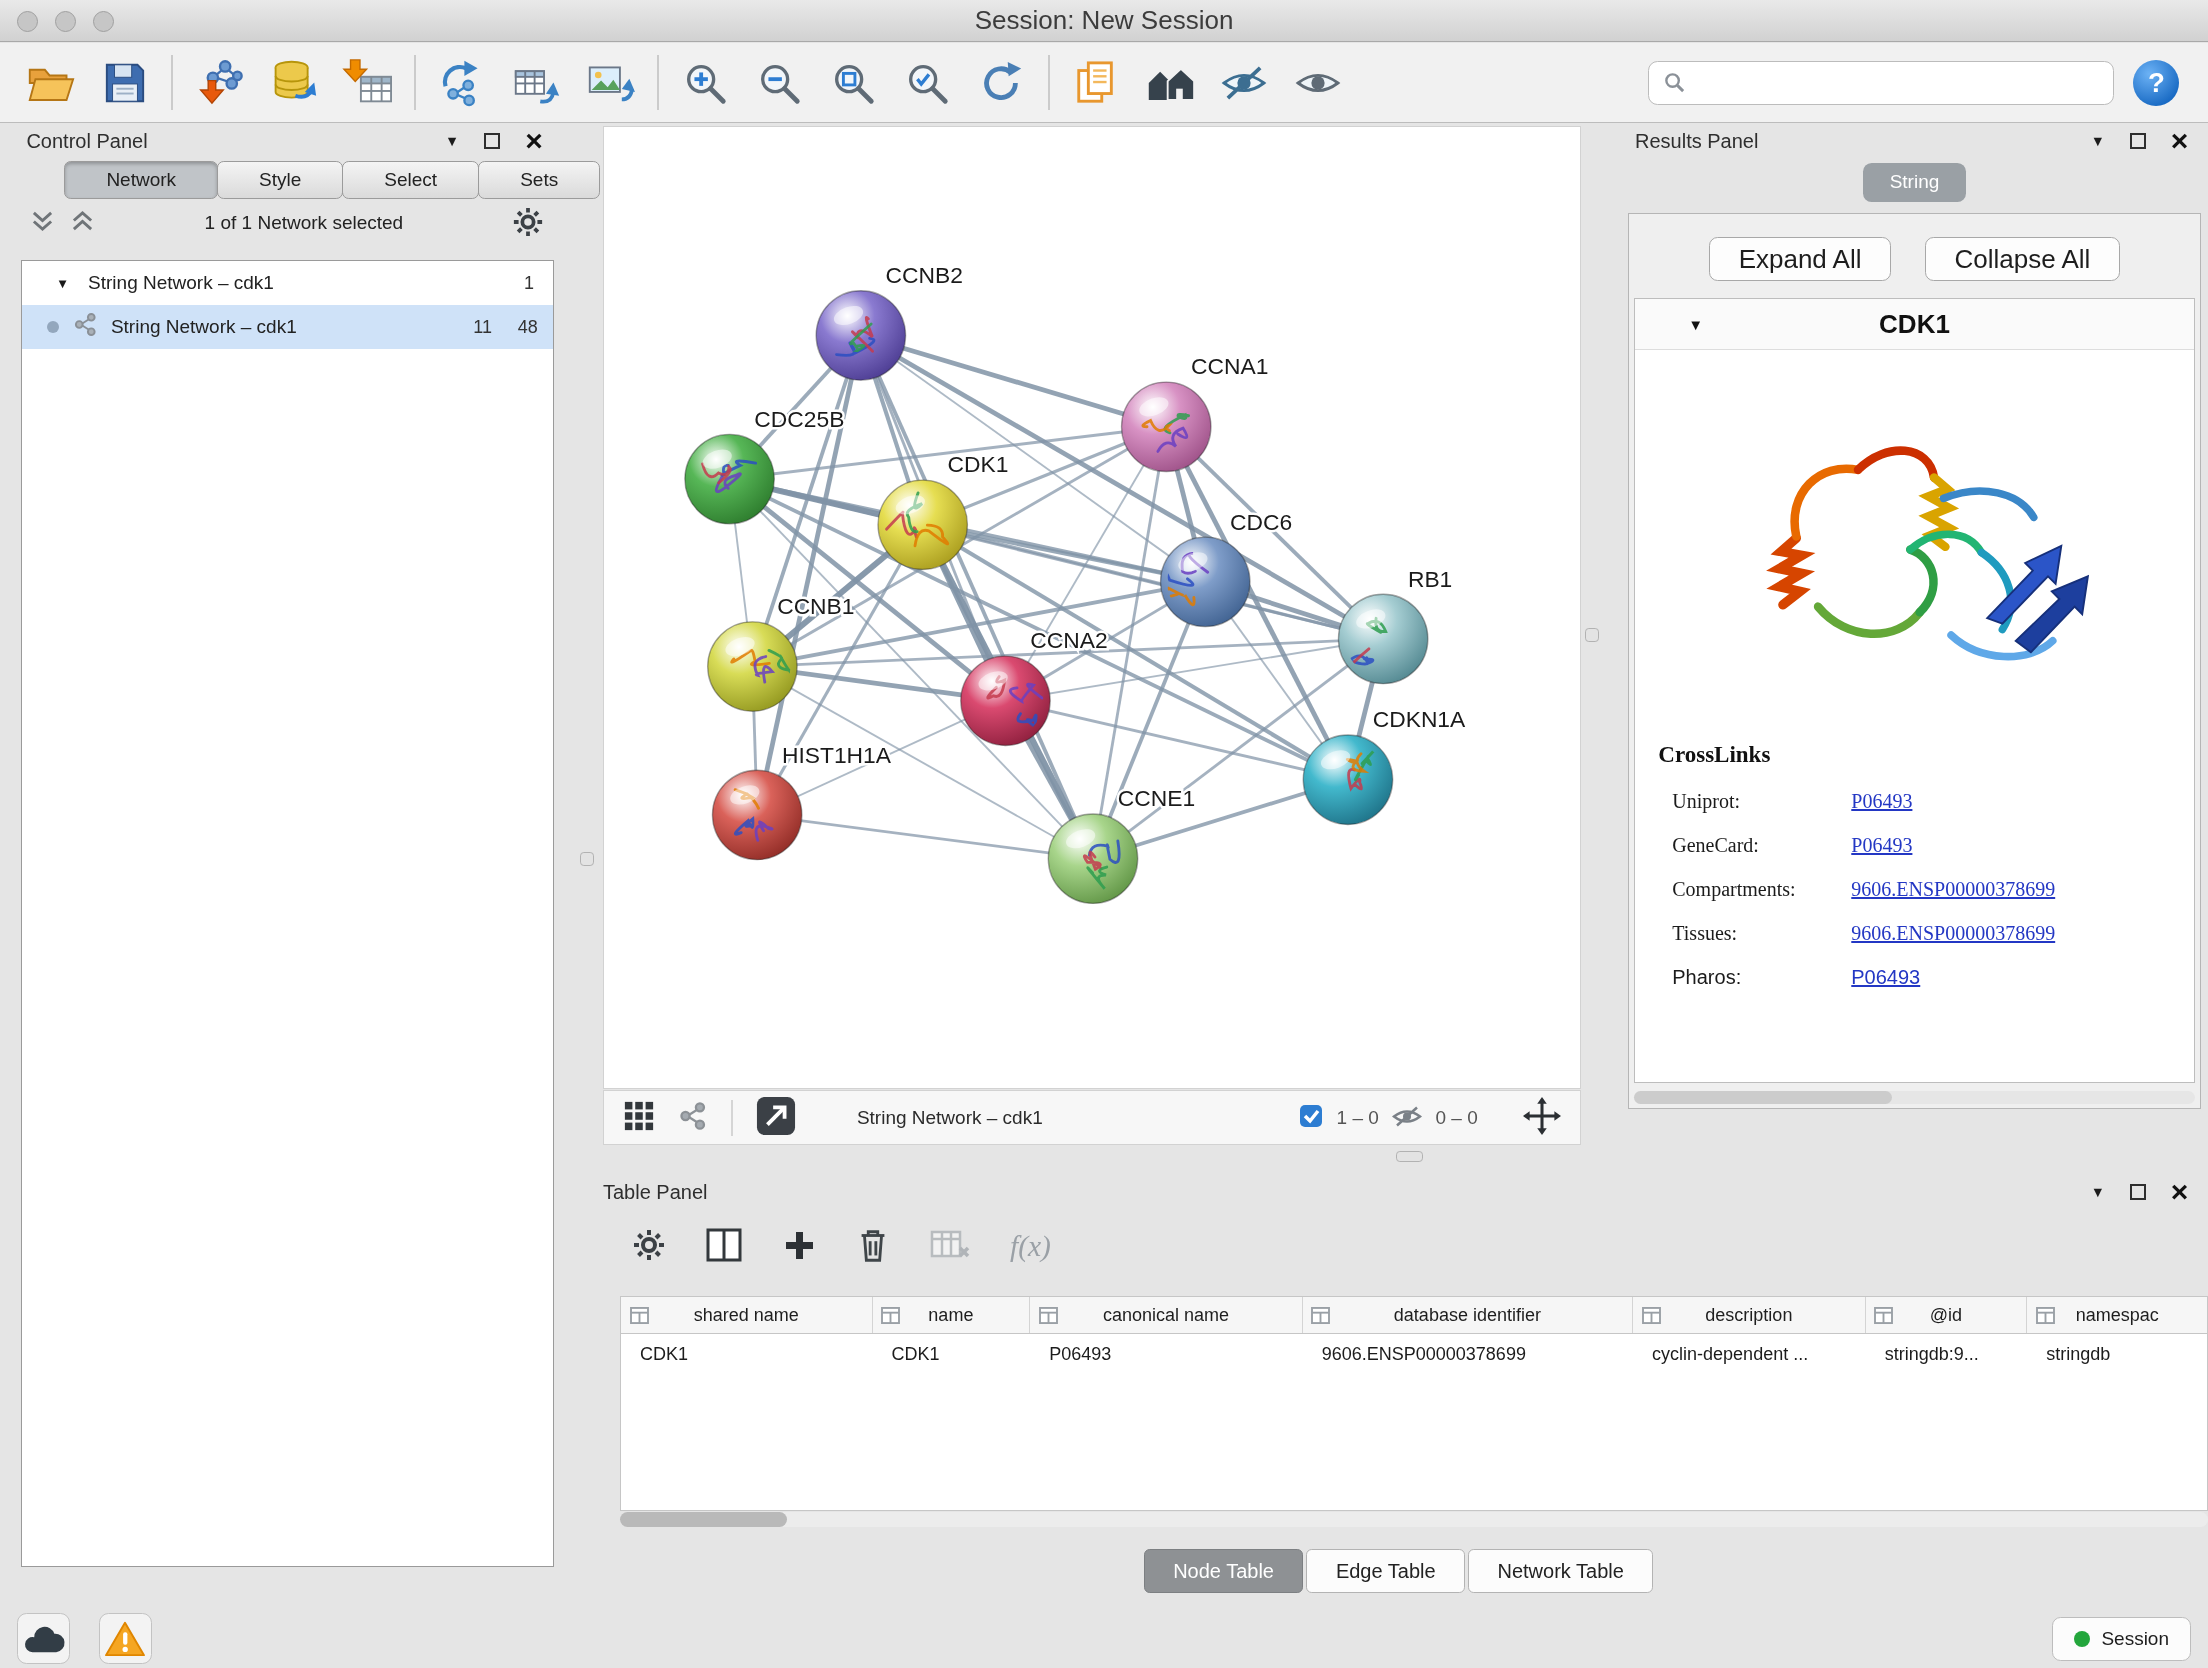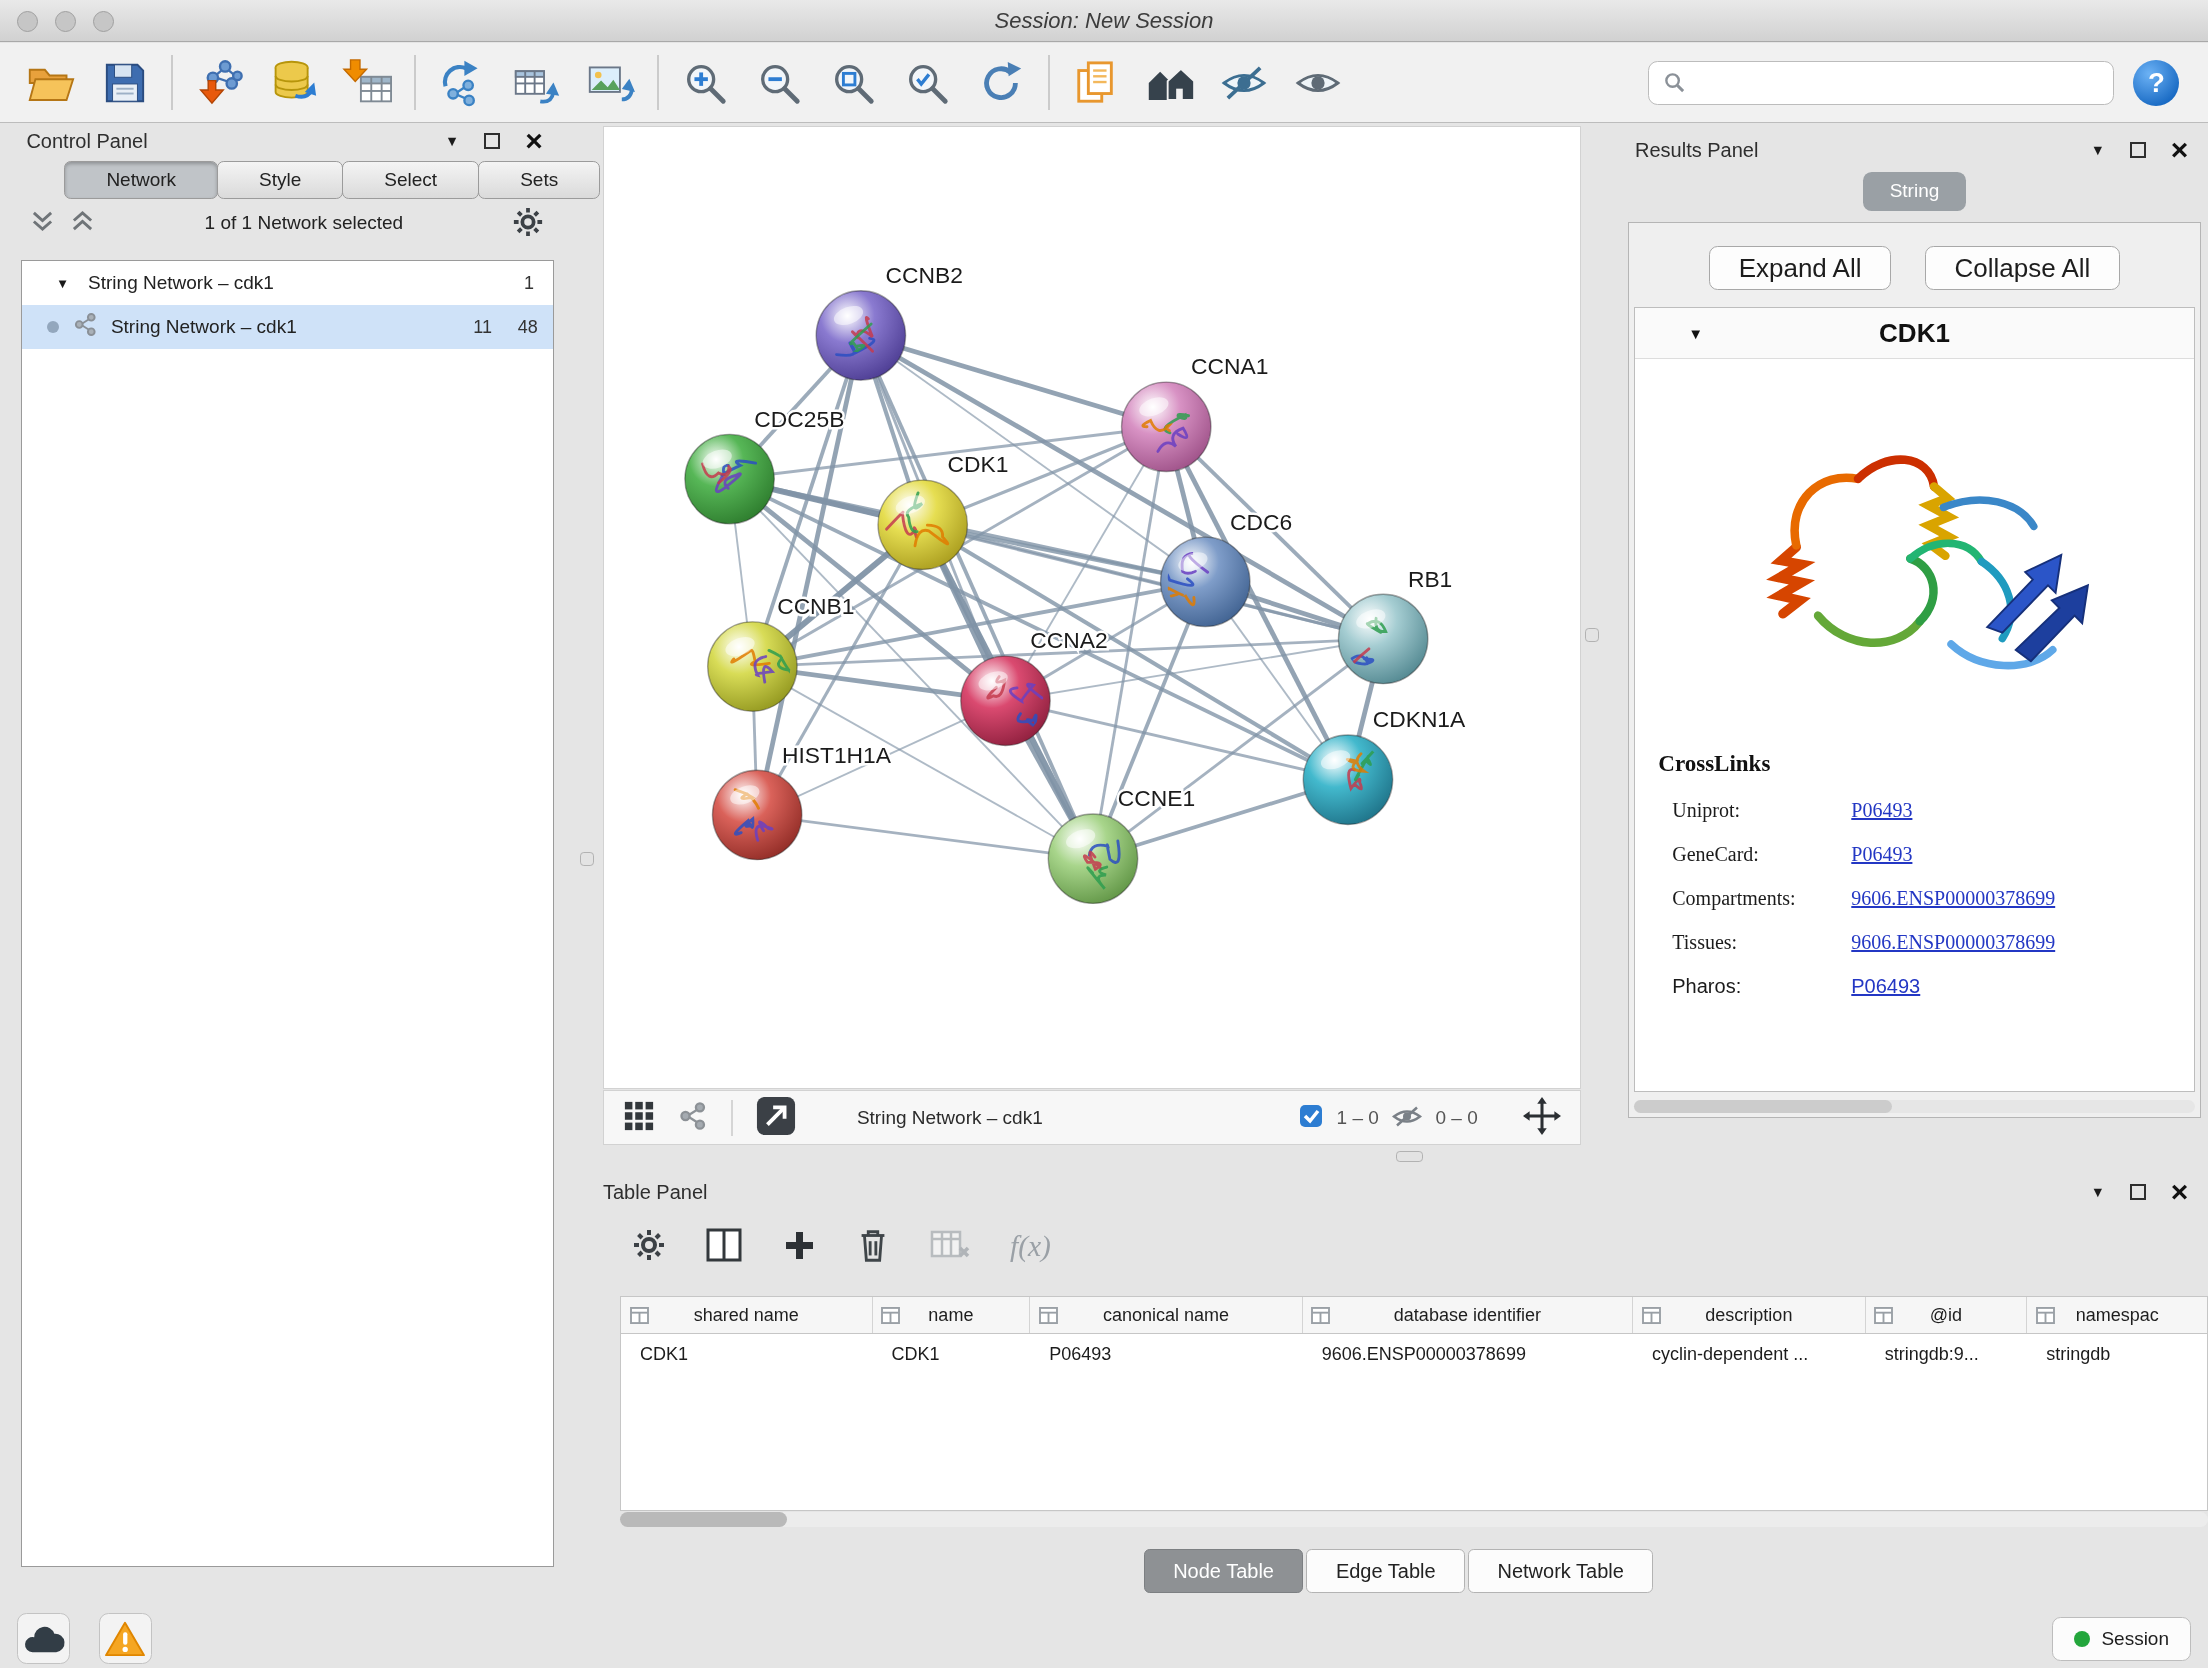--- a/index.html
+++ b/index.html
@@ -4,21 +4,21 @@
 <style>
 *{margin:0;padding:0;box-sizing:border-box;}
 html,body{width:2208px;height:1668px;}
 body{position:relative;background:#e5e5e5;font-family:"Liberation Sans",sans-serif;color:#222;overflow:hidden;}
 button{font-family:inherit;cursor:pointer;}
 
 
 .titlebar{position:absolute;left:0;top:0;width:2208px;height:42px;background:linear-gradient(#e9e9e9,#d1d1d1);border-bottom:1px solid #a9a9a9;display:flex;align-items:center;justify-content:center;}
 .tl-group{position:absolute;left:17px;top:10.5px;display:flex;gap:17px;}
 .tl{width:21px;height:21px;border-radius:50%;background:#c6c6c6;border:1px solid #a0a0a0;}
-.tb-title{font-size:22px;color:#3c3c3c;font-weight:500;font-style:italic;}
+.tb-title{font-size:26px;color:#3c3c3c;font-weight:500;}
 
 
 .toolbar{position:absolute;left:0;top:43px;width:2208px;height:80px;background:#f1f1f1;border-bottom:1px solid #bcbcbc;display:flex;align-items:center;gap:19px;padding:0 23px;}
 .tb{width:55px;height:57px;border:none;background:transparent;display:flex;align-items:center;justify-content:center;}
 .tsep{width:1.9px;height:55px;background:#cbcbcb;}
 .search-box{margin-left:auto;width:466px;height:44px;background:#fff;border:1.9px solid #bcbcbc;border-radius:9.5px;display:flex;align-items:center;padding:0 13.3px;gap:9.5px;}
 .search-box input{flex:1;border:none;outline:none;font-size:19px;background:transparent;color:#333;}
 .help-btn{width:46px;height:46px;border:none;border-radius:50%;background:radial-gradient(circle at 35% 30%,#6cb2f5,#1a6bc4 75%);color:#fff;font-size:27.6px;font-weight:700;display:flex;align-items:center;justify-content:center;margin-right:5.7px;}
 
 
@@ -67,21 +67,21 @@
 .tbl-body{background:#fff;border:1px solid #c6c6c6;border-top:none;height:177px;}
 .tbl-row{display:flex;height:40px;align-items:center;}
 .td{font-size:18px;color:#1c1c1c;overflow:hidden;white-space:nowrap;padding-left:19px;}
 .h-scroll{position:absolute;left:32px;top:340px;width:1588px;height:15px;background:#ececec;border-radius:7.6px;}
 .h-thumb{width:167px;height:15px;background:#b9b9b9;border-radius:7.6px;}
 .tp-tabs{position:absolute;left:0;width:100%;top:377px;display:flex;justify-content:center;gap:2.9px;}
 .tp-tab{height:44px;padding:0 28.5px;font-size:20px;display:flex;align-items:center;border:1px solid #b3b3b3;background:#fcfcfc;border-radius:5.7px;color:#222;}
 .tp-tab.selected{background:#8e9194;color:#fff;border-color:#7c7f82;}
 
 
-.results-panel{position:absolute;left:1620px;top:130px;width:589px;height:1008px;}
+.results-panel{position:absolute;left:1620px;top:121px;width:589px;height:1008px;}
 .rp-tab-row{display:flex;justify-content:center;margin-top:1.9px;}
 .rp-tab{background:#9aa0a5;color:#fff;font-size:19px;padding:8.6px 27px;border-radius:8.6px;border:none;}
 .rp-box{margin:11.4px 7.6px 0;border:1px solid #b5b5b5;background:#efefef;height:896px;position:relative;padding-top:23px;}
 .rp-buttons{display:flex;justify-content:center;gap:34px;}
 .rp-btn{height:44px;padding:0 28.5px;font-size:26px;background:#fdfdfd;border:1px solid #a8a8a8;border-radius:8.6px;display:flex;align-items:center;color:#1d1d1d;}
 .cdk-box{position:absolute;left:5.7px;right:5.7px;top:84px;bottom:25px;border:1px solid #bdbdbd;background:#fff;overflow:hidden;}
 .cdk-header{height:51px;display:flex;align-items:center;border-bottom:1px solid #ddd;background:#fafafa;position:relative;}
 .cdk-tri{position:absolute;left:53px;font-size:15px;color:#111;}
 .cdk-title{flex:1;text-align:center;font-size:26px;font-weight:700;color:#111;}
 .cdk-desc{font-size:20px;padding:15px 0 0 21px;color:#1c1c1c;}

